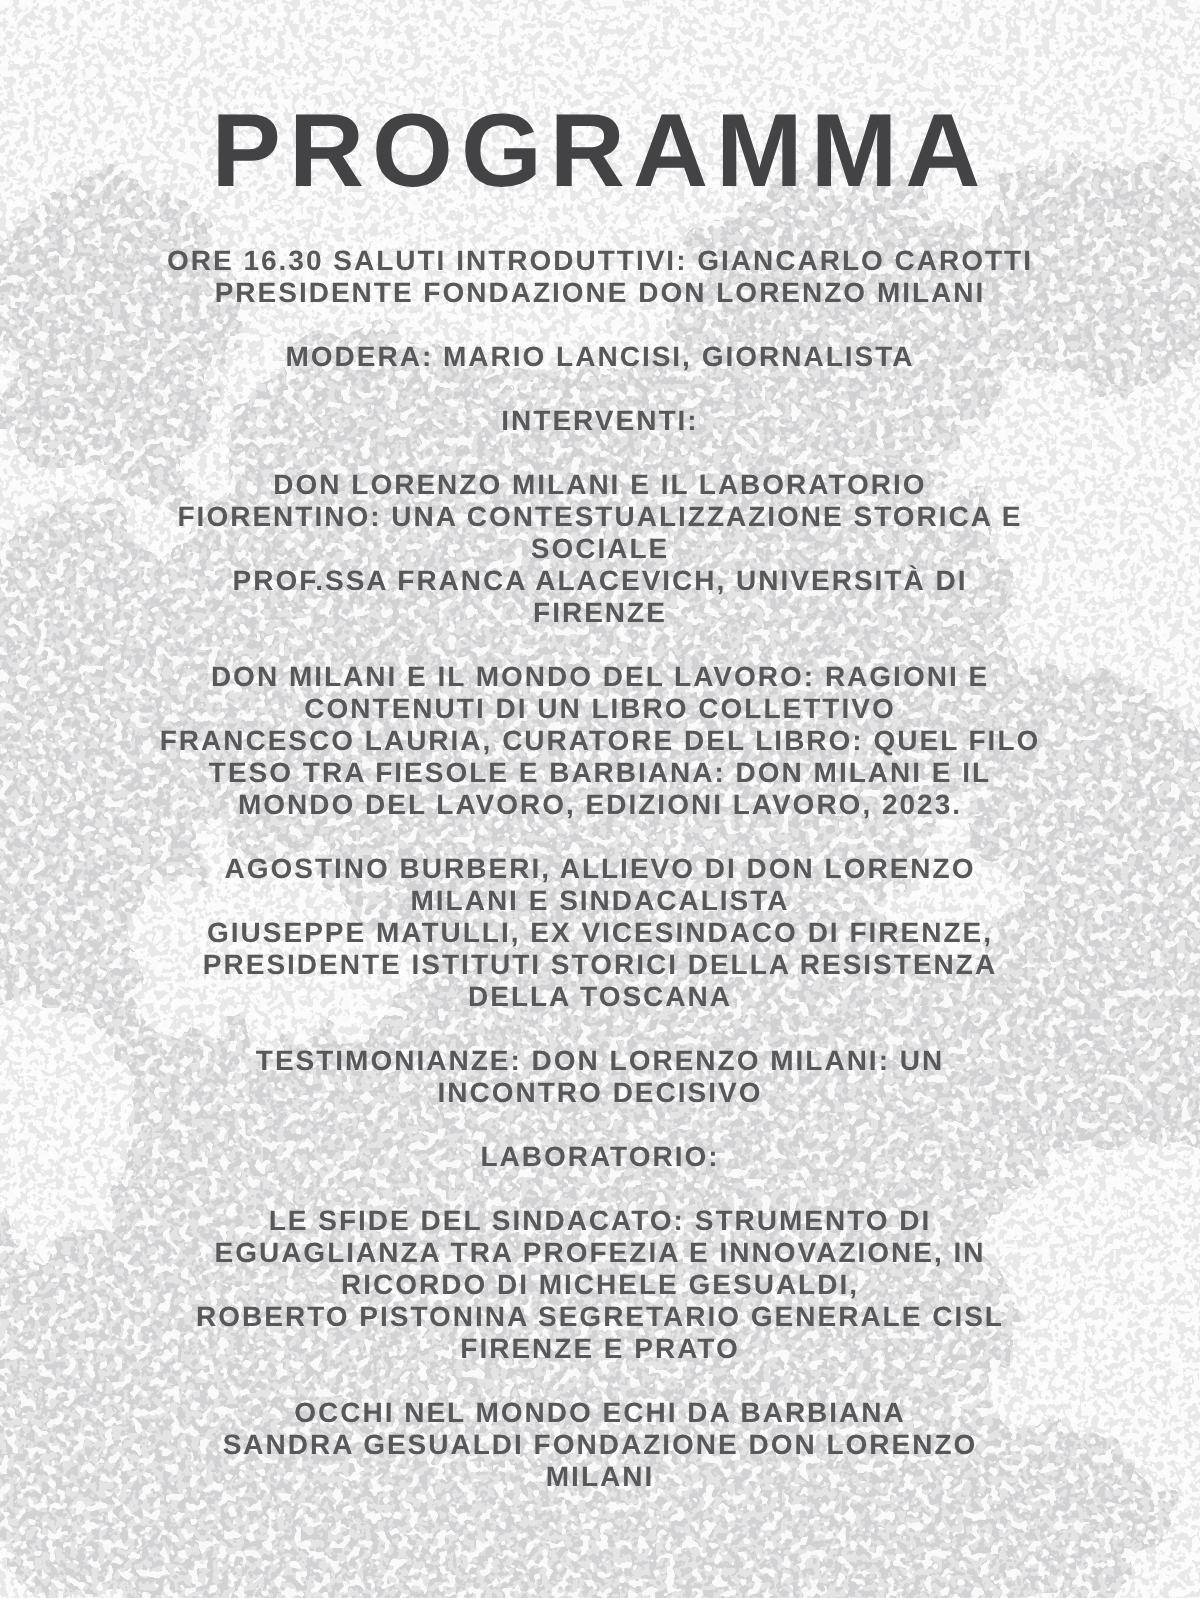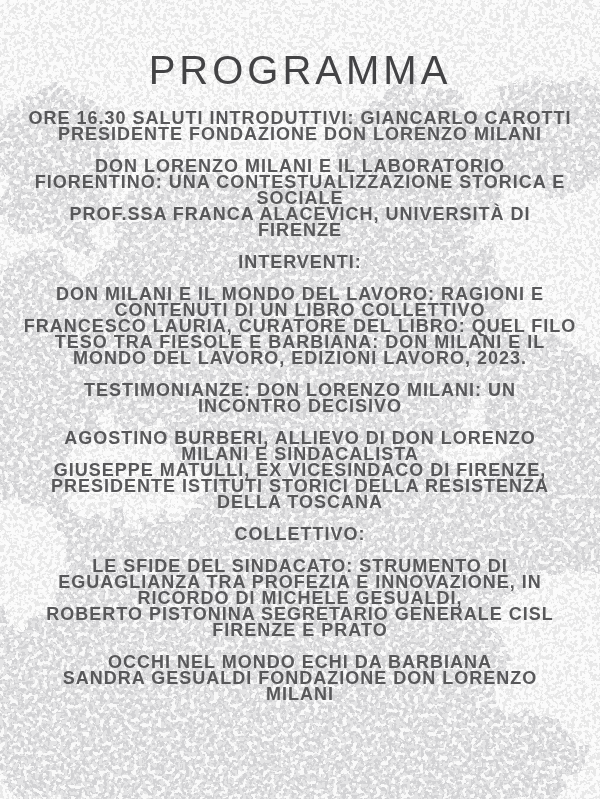--- a/index.html
+++ b/index.html
@@ -27,30 +27,30 @@
     left: 0;
     top: 0;
     width: 600px;
     height: 799px;
     padding-top: 50px;
     box-sizing: border-box;
     text-align: center;
   }
   h1.title {
     margin: 0 0 20px 0;
-    font-size: 40px;
+    font-size: 52px;
     line-height: 1;
-    font-weight: normal;
+    font-weight: bold;
     letter-spacing: 4px;
     color: var(--title-color, #434345);
   }
   .para {
     width: 560px;
     margin: 0 auto 16px auto;
-    font-size: 18px;
+    font-size: 14px;
     line-height: 16px;
     font-weight: bold;
     letter-spacing: 1px;
     color: var(--body-color, #58585a);
     white-space: pre-line;
   }
 </style>
 </head>
 <body>
 
@@ -93,39 +93,40 @@
 
     <rect width="600" height="799" filter="url(#fGray)" opacity="0.9"></rect>
     <rect width="600" height="799" filter="url(#fWhite)" opacity="0.9"></rect>
   </svg>
 
   <div class="content">
     <h1 class="title">PROGRAMMA</h1>
     <div id="paragraphs">
         <p class="para">ORE 16.30 SALUTI INTRODUTTIVI: GIANCARLO CAROTTI
 PRESIDENTE FONDAZIONE DON LORENZO MILANI</p>
+        <p class="para">MODERA: MARIO LANCISI, GIORNALISTA</p>
+        <p class="para">INTERVENTI:</p>
         <p class="para">DON LORENZO MILANI E IL LABORATORIO
 FIORENTINO: UNA CONTESTUALIZZAZIONE STORICA E
 SOCIALE
 PROF.SSA FRANCA ALACEVICH, UNIVERSITÀ DI
 FIRENZE</p>
-        <p class="para">INTERVENTI:</p>
         <p class="para">DON MILANI E IL MONDO DEL LAVORO: RAGIONI E
 CONTENUTI DI UN LIBRO COLLETTIVO
 FRANCESCO LAURIA, CURATORE DEL LIBRO: QUEL FILO
 TESO TRA FIESOLE E BARBIANA: DON MILANI E IL
 MONDO DEL LAVORO, EDIZIONI LAVORO, 2023.</p>
-        <p class="para">TESTIMONIANZE: DON LORENZO MILANI: UN
-INCONTRO DECISIVO</p>
         <p class="para">AGOSTINO BURBERI, ALLIEVO DI DON LORENZO
 MILANI E SINDACALISTA
 GIUSEPPE MATULLI, EX VICESINDACO DI FIRENZE,
 PRESIDENTE ISTITUTI STORICI DELLA RESISTENZA
 DELLA TOSCANA</p>
-        <p class="para">COLLETTIVO:</p>
+        <p class="para">TESTIMONIANZE: DON LORENZO MILANI: UN
+INCONTRO DECISIVO</p>
+        <p class="para">LABORATORIO:</p>
         <p class="para">LE SFIDE DEL SINDACATO: STRUMENTO DI
 EGUAGLIANZA TRA PROFEZIA E INNOVAZIONE, IN
 RICORDO DI MICHELE GESUALDI,
 ROBERTO PISTONINA SEGRETARIO GENERALE CISL
 FIRENZE E PRATO</p>
         <p class="para">OCCHI NEL MONDO ECHI DA BARBIANA
 SANDRA GESUALDI FONDAZIONE DON LORENZO
 MILANI</p>
       </div>
   </div>

